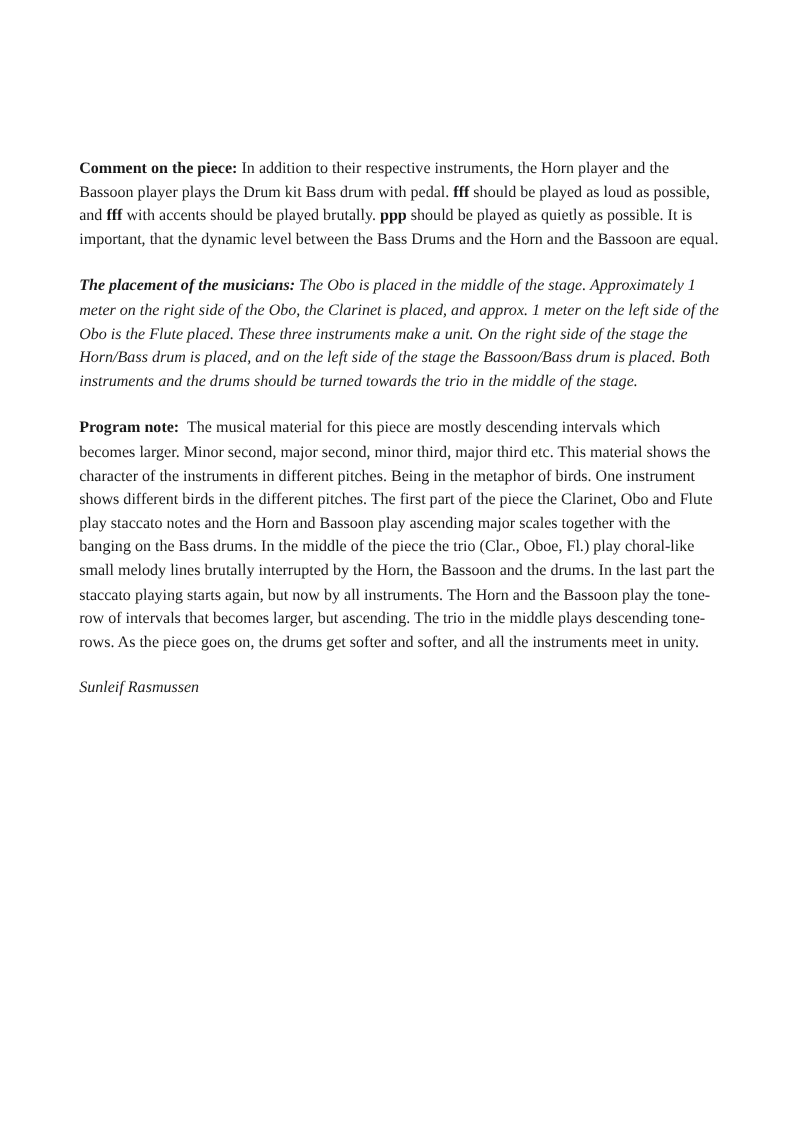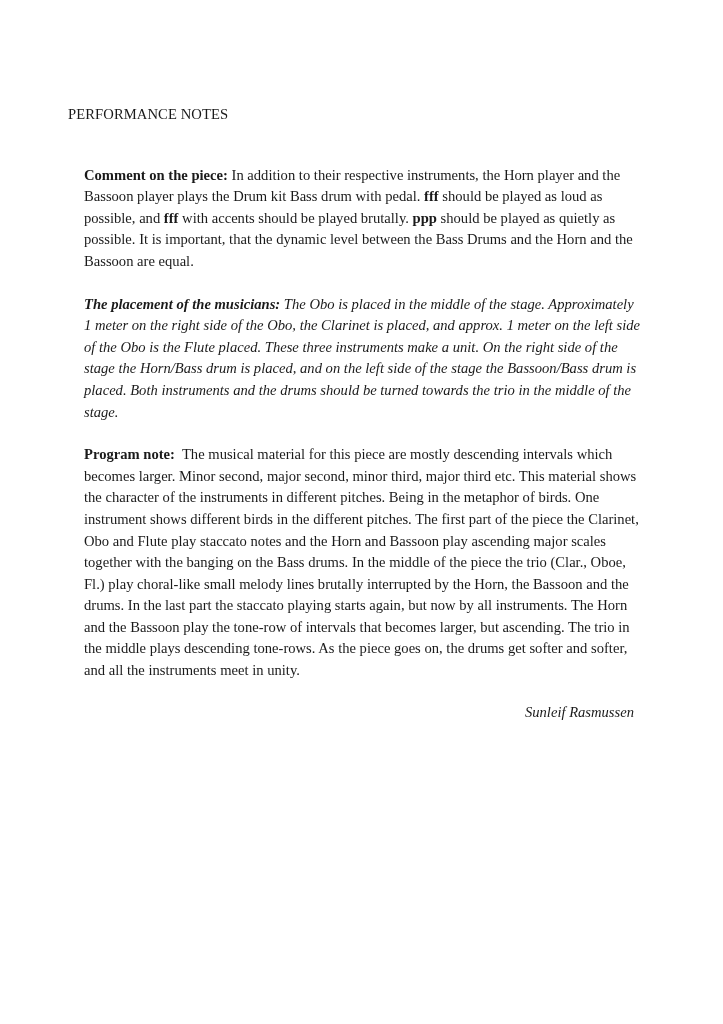--- a/index.html
+++ b/index.html
@@ -1,33 +1,32 @@
 <!DOCTYPE html>
 <html><head>
 <meta charset="utf-8">
 <style>
   html, body { margin: 0; padding: 0; background: #ffffff; }
   body { width: 723px; height: 1024px; position: relative; overflow: hidden; }
   .page { position: absolute; left: 68px; top: 104px; width: 590px;
           font-family: "Liberation Serif", "DejaVu Serif", serif;
           font-size: 14.6px; line-height: 21.6px; color: #1a1a1a; }
   .title { margin: 0; font-size: 14.6px; font-weight: normal; letter-spacing: 0.1px; }
-  .para { margin: 16px; }
+  .para { margin: 4px; }
   .p1 { margin-top: 39px; }
   .p2 { margin-top: 21px; font-style: italic; }
   .p3 { margin-top: 21px; font-family: Liberation Serif, serif; }
   .lead { font-weight: bold; }
   .dyn { font-weight: bold; }
-  .signature { margin-top: 20px; text-align: right; font-style: italic; padding-right: 8px; }
+  .signature { margin-top: 20px; font-style: italic; padding-right: 8px; }
 </style>
 </head>
 <body>
 
 <div class="page">
-  <h1 class="title">PERFORMANCE NOTES</h1>
 
   <p class="para p1"><span class="lead">Comment on the piece:</span><span> In addition to their respective instruments, the Horn player and the Bassoon player plays the Drum kit Bass drum with pedal. </span><span class="dyn">fff</span><span> should be played as loud as possible, and </span><span class="dyn">fff</span><span> with accents should be played brutally. </span><span class="dyn">ppp</span><span> should be played as quietly as possible. It is important, that the dynamic level between the Bass Drums and the Horn and the Bassoon are equal.</span></p>
 
   <p class="para p2"><span class="lead">The placement of the musicians:</span><span> The Obo is placed in the middle of the stage. Approximately 1 meter on the right side of the Obo, the Clarinet is placed, and approx. 1 meter on the left side of the Obo is the Flute placed. These three instruments make a unit. On the right side of the stage the Horn/Bass drum is placed, and on the left side of the stage the Bassoon/Bass drum is placed. Both instruments and the drums should be turned towards the trio in the middle of the stage.</span></p>
 
   <p class="para p3"><span class="lead">Program note:</span><span style="white-space: pre-wrap;">  The musical material for this piece are mostly descending intervals which becomes larger. Minor second, major second, minor third, major third etc. This material shows the character of the instruments in different pitches. Being in the metaphor of birds. One instrument shows different birds in the different pitches. The first part of the piece the Clarinet, Obo and Flute play staccato notes and the Horn and Bassoon play ascending major scales together with the banging on the Bass drums. In the middle of the piece the trio (Clar., Oboe, Fl.) play choral-like small melody lines brutally interrupted by the Horn, the Bassoon and the drums. In the last part the staccato playing starts again, but now by all instruments. The Horn and the Bassoon play the tone-row of intervals that becomes larger, but ascending. The trio in the middle plays descending tone-rows. As the piece goes on, the drums get softer and softer, and all the instruments meet in unity.</span></p>
 
   <p class="para signature">Sunleif Rasmussen</p>
 </div>
 

